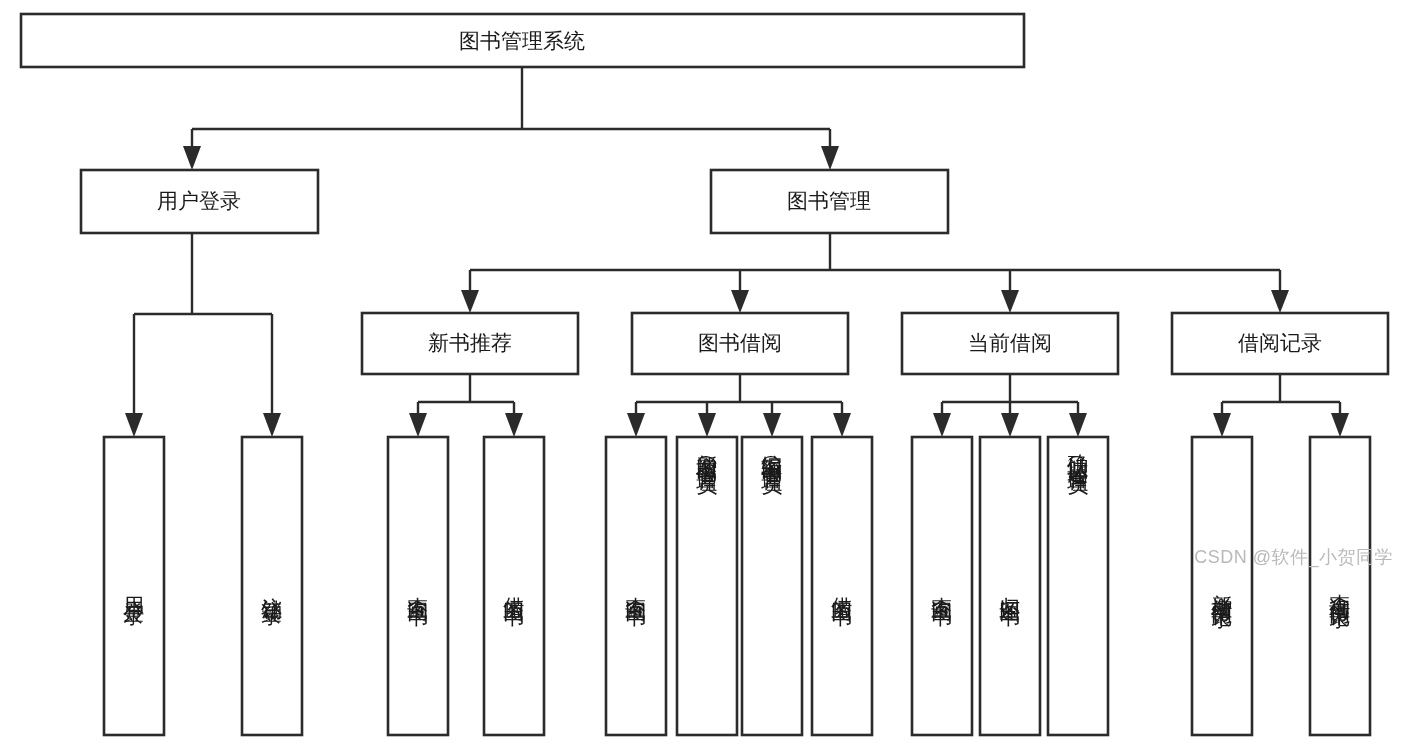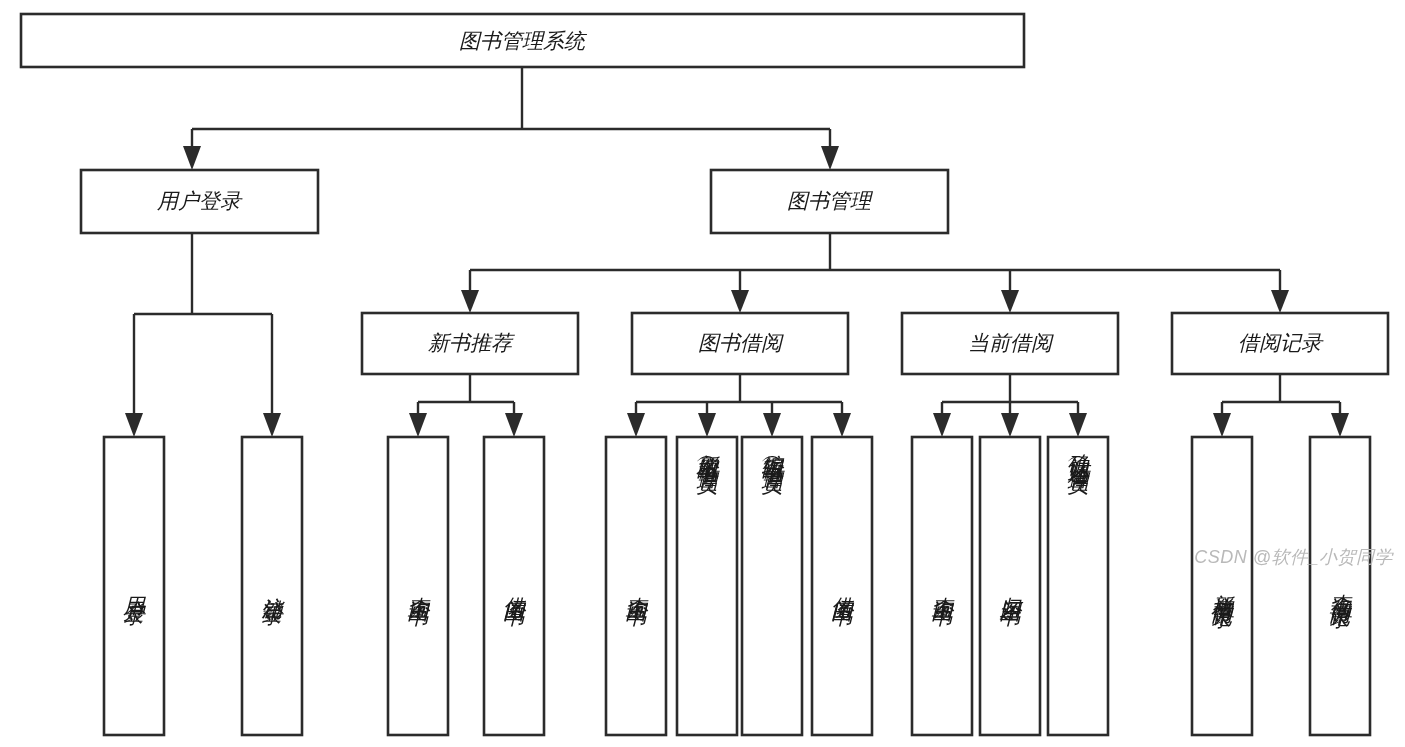--- a/index.html
+++ b/index.html
@@ -11,21 +11,20 @@
     width: 1405px;
     height: 747px;
     overflow: hidden;
     font-family: "Liberation Sans", "DejaVu Sans", sans-serif;
   }
   #diagram-root {
     position: relative;
     width: 1405px;
     height: 573px;
     background: #ffffff;
-    font-style: italic;
   }
   svg.flow {
     position: absolute;
     left: 0;
     top: 0;
     width: 1405px;
     height: 747px;
     display: block;
   }
   .node-box {

